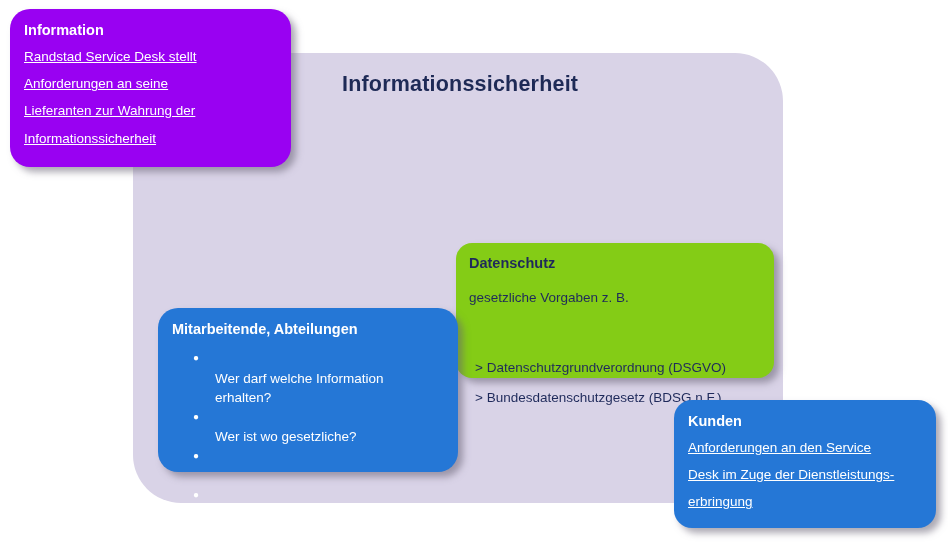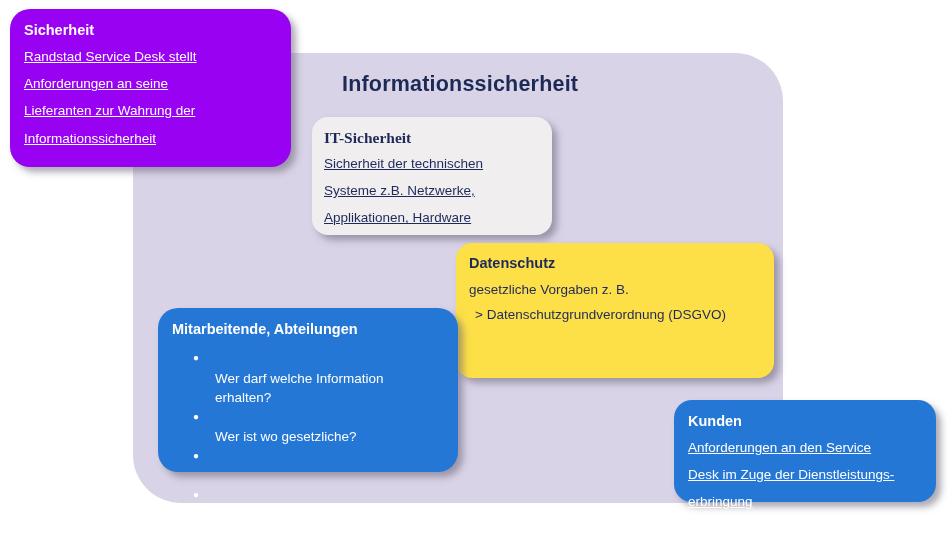--- a/index.html
+++ b/index.html
@@ -72,33 +72,34 @@
   }
   .it-sicherheit .card-title {
     font-family: "Liberation Serif", serif;
     font-size: 15.5px;
   }
 
   
   .datenschutz {
     left: 456px; top: 243px;
     width: 318px; height: 135px;
-    background: #fde047;
+    background: #84cc16;
     border-radius: 16px;
     padding: 8px 13px;
     color: #1f2a5b;
   }
   .datenschutz .intro {
     font-size: 13.5px;
     line-height: 21px;
-    margin-top: 3px;
+    margin-top: 11px;
   }
   .datenschutz ul {
     list-style: none;
     padding-left: 6px;
+    margin-top: 45px;
   }
   .datenschutz li {
     font-size: 13.5px;
     line-height: 29.5px;
     white-space: pre-line;
   }
 
   
   .mitarbeitende {
     left: 158px; top: 308px;
@@ -121,56 +122,51 @@
   }
   .mitarbeitende li .bullet {
     position: absolute;
     left: -22px; top: -1px;
     font-size: 10px;
   }
 
   
   .kunden {
     left: 674px; top: 400px;
-    width: 262px; height: 102px;
+    width: 262px; height: 128px;
     background: #2577d6;
     border-radius: 18px;
     padding: 9px 14px;
     color: #ffffff;
   }
 </style>
 </head>
 <body>
 
 <div id="stage">
 
   <div class="backdrop"></div>
 
   <div class="main-title">Informationssicherheit</div>
 
   <div class="card lieferanten">
-    <div class="card-title">Sicherheit</div>
+    <div class="card-title">Information</div>
     <div class="card-body">Randstad Service Desk stellt
 Anforderungen an seine
 Lieferanten zur Wahrung der
 Informationssicherheit</div>
   </div>
 
-  <div class="card it-sicherheit">
-    <div class="card-title">IT-Sicherheit</div>
-    <div class="card-body">Sicherheit der technischen
-Systeme z.B. Netzwerke,
-Applikationen, Hardware</div>
-  </div>
 
   <div class="card datenschutz">
     <div class="card-title">Datenschutz</div>
     <div class="intro">gesetzliche Vorgaben z. B.</div>
     <ul>
       <li>&gt; Datenschutzgrundverordnung  (DSGVO)</li>
+      <li>&gt; Bundesdatenschutzgesetz (BDSG n.F.)</li>
     </ul>
   </div>
 
   <div class="card mitarbeitende">
     <div class="card-title">Mitarbeitende, Abteilungen</div>
     <ul>
       <li>
         <span class="bullet">●</span><span>Wer darf welche Information
 erhalten?</span>
       </li>

